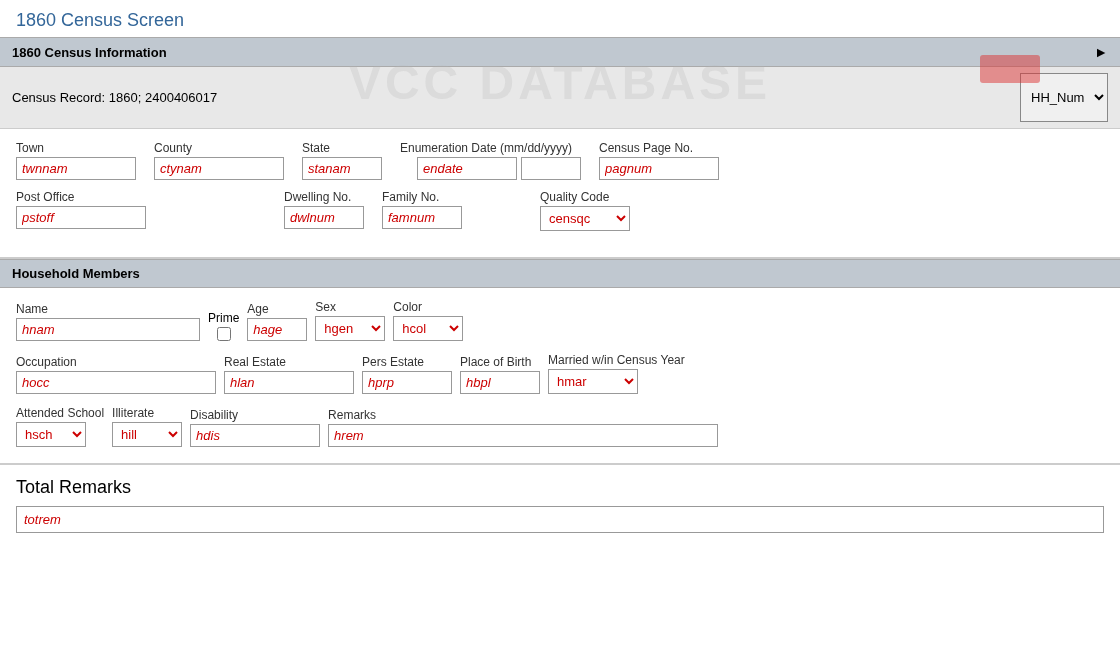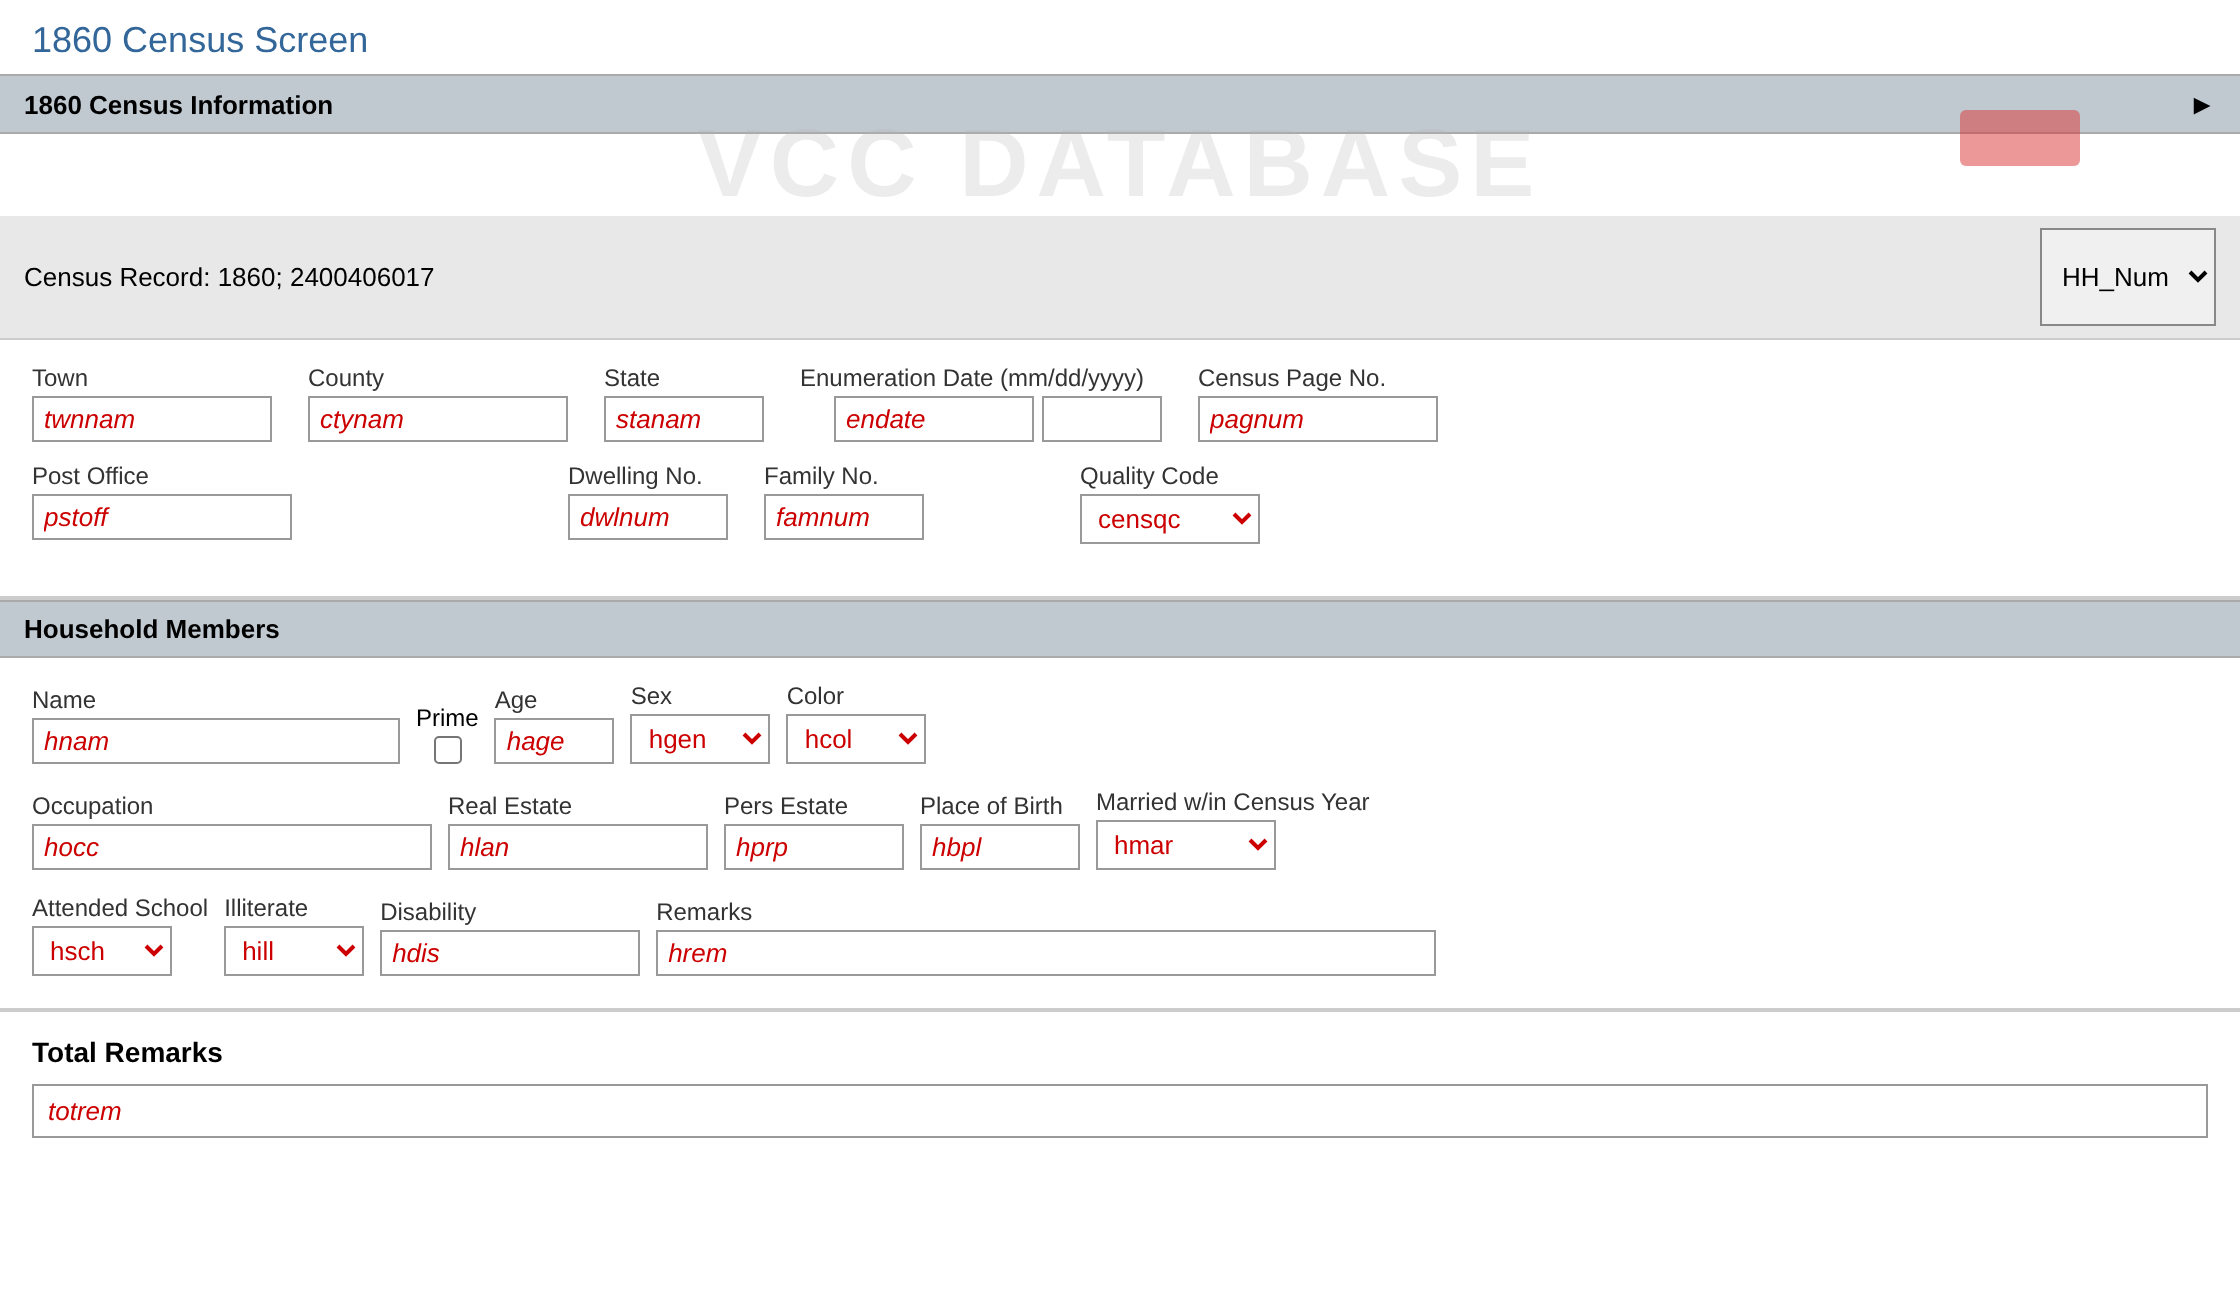--- a/index.html
+++ b/index.html
@@ -31,21 +31,20 @@
       cursor: pointer;
     }
     .census-record-bar {
       background: #e8e8e8;
       padding: 6px 12px;
       font-size: 13px;
       display: flex;
       align-items: center;
       justify-content: space-between;
       border-bottom: 1px solid #ccc;
-      margin-top: 41px;
     }
     .census-record-bar select {
       border: 1px solid #999;
       padding: 2px 4px;
       font-size: 13px;
       background: #f5f5f5;
     }
     .hh-num-wrapper {
       display: flex;
       align-items: center;
@@ -147,22 +146,22 @@
     .checkbox-group input[type="checkbox"] {
       width: 14px;
       height: 14px;
     }
 
     .total-remarks-section {
       padding: 12px 16px 16px 16px;
       background: #fff;
     }
     .total-remarks-section label {
-      font-weight: bold;
-      font-size: 14px;
+      font-weight: normal;
+      font-size: 18px;
       display: block;
       margin-bottom: 8px;
     }
     .total-remarks-section input[type="text"] {
       border: 1px solid #999;
       padding: 5px 7px;
       font-size: 13px;
       color: #cc0000;
       width: 100%;
       font-style: italic;

